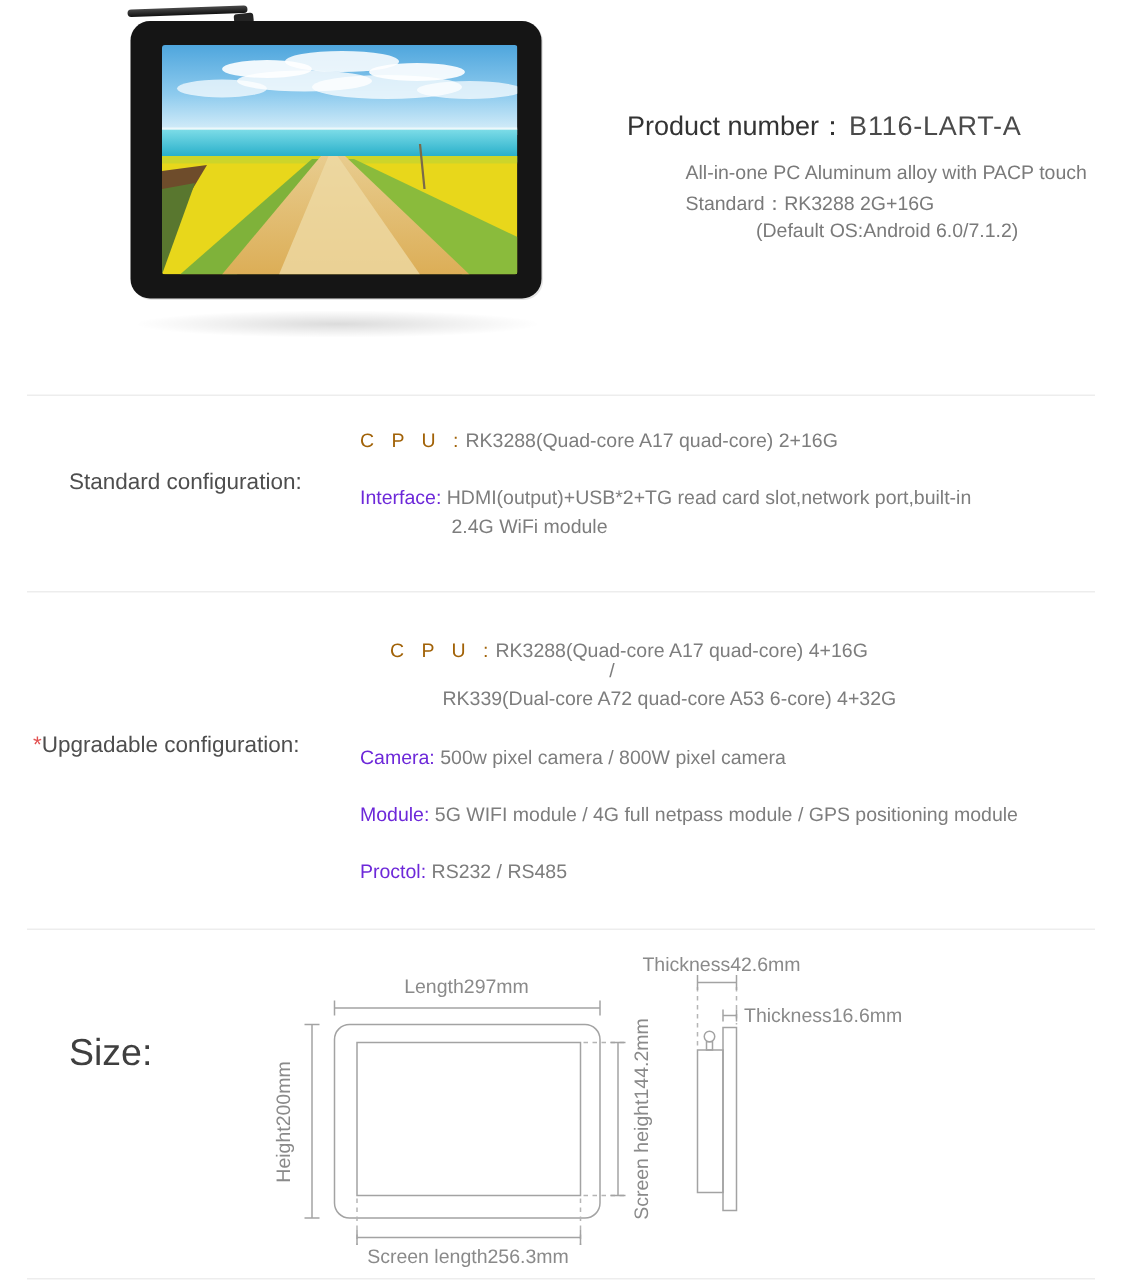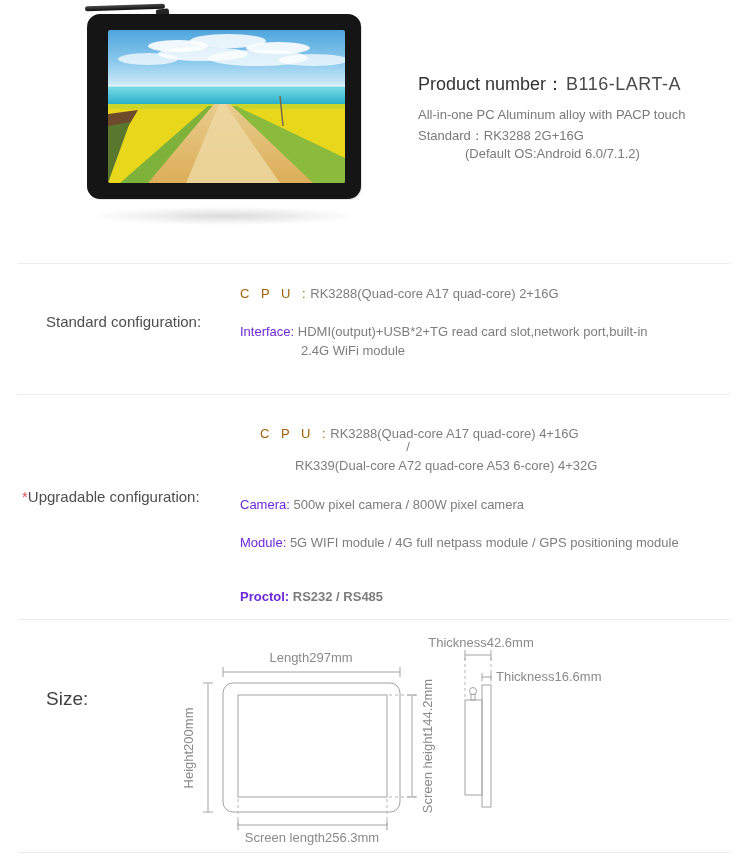--- a/index.html
+++ b/index.html
@@ -15,35 +15,35 @@
   .tablet-body{left:87px;top:14px;width:274px;height:185px;background:#151515;border-radius:13px;
            box-shadow:1px 1px 0 rgba(200,200,200,.45);}
   .tablet-screen{left:21px;top:16px;width:237px;height:153px;overflow:hidden;border-radius:2px;}
   .tablet-screen svg{display:block;width:100%;height:100%;}
   .tablet-shadow{left:92px;top:207px;width:266px;height:18px;
            background:radial-gradient(ellipse at center,rgba(0,0,0,.14) 0%,rgba(0,0,0,.05) 45%,rgba(0,0,0,0) 72%);}
 
   
   .hero-title{left:418px;top:72px;font-size:18px;color:#333;}
   .hero-title .pn-value{color:#4a4a4a;letter-spacing:.5px;margin-left:2px;}
-  .hero-line{font-size:13px;color:#7a7a7a;}
+  .hero-line{font-size:13px;color:#7a7a7a;margin-left:39px;}
   .hl1{left:418px;top:107px;}
   .hl2{left:418px;top:127px;text-align:center;}
   .hl3{left:465px;top:146px;}
 
   .divider{left:18px;width:714px;height:1px;background:#ededed;}
 
   .section-label{font-size:15px;color:#4e4e4e;}
   .cfg-row{font-size:13px;color:#7d7d7d;}
   .cfg-label{color:#6d28d9;}
   .cpu-label{color:#a16207;word-spacing:6px;letter-spacing:1px;}
   .red{color:#e25050;}
 
   
-  .size-label{left:46px;top:688px;font-size:19px;color:#3f3f3f;}
+  .size-label{left:46px;top:688px;font-size:25px;color:#3f3f3f;}
   .drawing{left:170px;top:630px;width:570px;height:222px;}
   .drawing text{font-family:"Liberation Sans",sans-serif;font-size:13px;fill:#8a8a8a;}
   .drawing .ln{stroke:#a3a3a3;stroke-width:1;fill:none;}
   .drawing .dash{stroke:#b5b5b5;stroke-width:1;stroke-dasharray:3,3;fill:none;}
 </style>
 </head>
 <body>
 
 <div class="page">
 
@@ -125,21 +125,21 @@
     <span class="red">*</span><span>Upgradable configuration:</span>
   </div>
   <div class="abs cfg-row" style="left:240px;top:497px;">
     <span class="cfg-label">Camera:</span>
     <span>500w pixel camera / 800W pixel camera</span>
   </div>
   <div class="abs cfg-row" style="left:240px;top:535px;">
     <span class="cfg-label">Module:</span>
     <span>5G WIFI module / 4G full netpass module / GPS positioning module</span>
   </div>
-  <div class="abs cfg-row" style="left:240px;top:589px;font-weight:bold;">
+  <div class="abs cfg-row" style="left:240px;top:573px;">
     <span class="cfg-label">Proctol:</span>
     <span>RS232 / RS485</span>
   </div>
 
   <div class="abs divider" style="top:619px;"></div>
 
   <div class="abs size-label">Size:</div>
 
   <svg class="abs drawing" viewBox="0 0 570 222">
 

